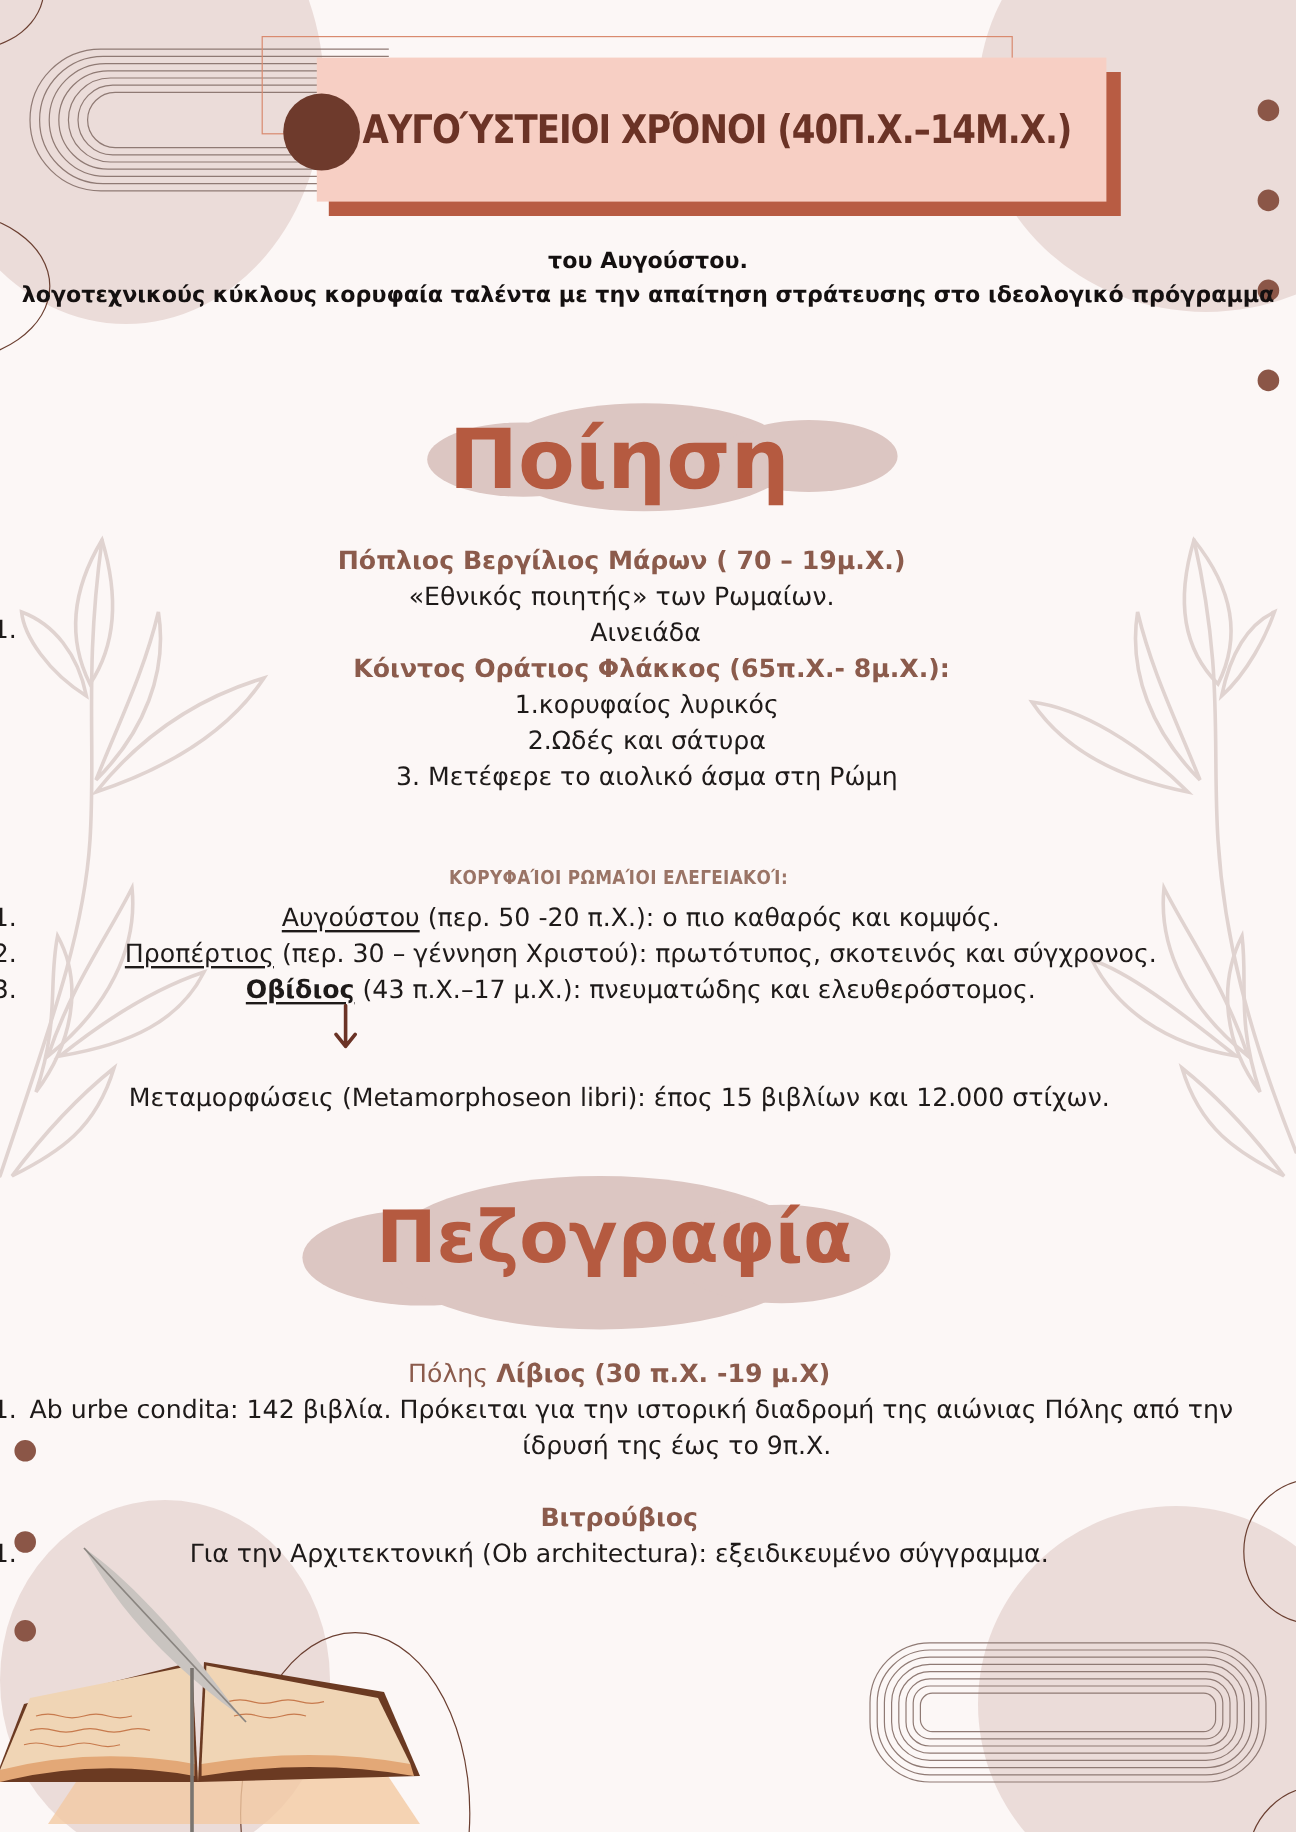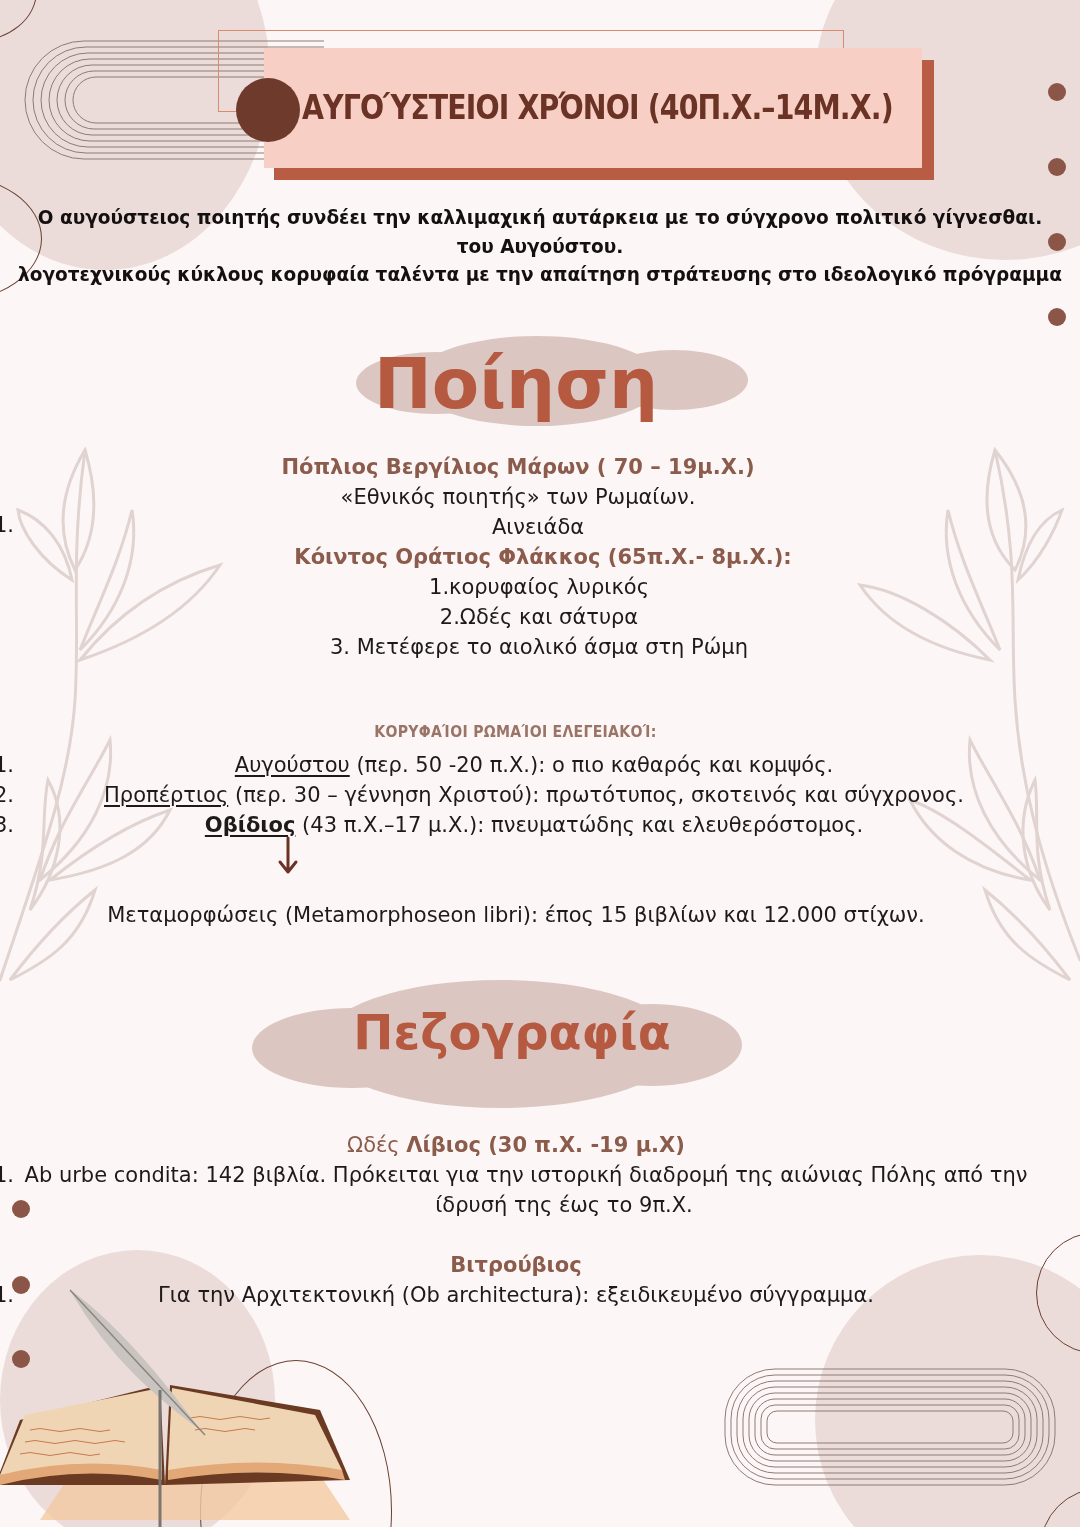--- a/index.html
+++ b/index.html
@@ -144,21 +144,20 @@
   <path d="M160 120 L160 257" stroke="#7a7570" stroke-width="3"></path>
 </svg>
 
 <div class="abs" id="title-outline"></div>
 <div class="abs" id="title-shadow"></div>
 <div class="abs" id="title-box"></div>
 <div class="abs" id="title-dot"></div>
 <div class="abs" id="title-text">ΑΥΓΟΎΣΤΕΙΟΙ ΧΡΌΝΟΙ (40Π.Χ.–14Μ.Χ.)</div>
 
 <div class="abs" id="intro">
-  <span class="line" style="font-size:18.5px; line-height:28.5px;">Ο αυγούστειος ποιητής συνδέει την καλλιμαχική αυτάρκεια με το σύγχρονο πολιτικό γίγνεσθαι.</span>
   <span class="line" style="font-size:18.5px; line-height:28.5px;">του Αυγούστου.</span>
   <span class="line" style="font-size:18.5px; line-height:28.5px;">λογοτεχνικούς κύκλους κορυφαία ταλέντα με την απαίτηση στράτευσης στο ιδεολογικό πρόγραμμα</span>
 </div>
 
 <div class="cloud" style="left:356px; top:352px; width:160px; height:62px;"></div>
 <div class="cloud" style="left:412px; top:336px; width:250px; height:90px;"></div>
 <div class="cloud" style="left:600px; top:350px; width:148px; height:60px;"></div>
 <div class="section-heading" style="left:356px; top:346px; width:320px; font-size:69px; line-height:76px;">Ποίηση</div>
 
 <div class="center-block" style="top:452px; left:-22px;">
@@ -198,25 +197,25 @@
   <path d="M10 0 L10 34 M2 24 L10 34 L18 24" fill="none" stroke="#6b3326" stroke-width="3" stroke-linecap="round" stroke-linejoin="round"></path>
 </svg>
 
 <div class="center-block" style="top:900px; left:-24px;">
   <span class="line">Μεταμορφώσεις (Metamorphoseon libri): έπος 15 βιβλίων και 12.000 στίχων.</span>
 </div>
 
 <div class="cloud" style="left:252px; top:1008px; width:200px; height:80px;"></div>
 <div class="cloud" style="left:320px; top:980px; width:360px; height:128px;"></div>
 <div class="cloud" style="left:560px; top:1004px; width:182px; height:82px;"></div>
-<div class="section-heading" style="left:252px; top:990px; width:520px; font-size:48px; line-height:84px;">Πεζογραφία</div>
+<div class="section-heading" style="left:252px; top:990px; width:520px; font-size:60px; line-height:84px;">Πεζογραφία</div>
 
 <div class="center-block" style="top:1130px; left:-24px;">
   <span class="line">
-    <span class="brown">Ωδές </span><span class="brown-bold">Λίβιος (30 π.Χ. -19 μ.Χ)</span>
+    <span class="brown">Πόλης </span><span class="brown-bold">Λίβιος (30 π.Χ. -19 μ.Χ)</span>
   </span>
   <span class="line" style="padding-left:20px;">Ab urbe condita: 142 βιβλία. Πρόκειται για την ιστορική διαδρομή της αιώνιας Πόλης από την</span>
   <span class="line" style="padding-left:96px;">ίδρυσή της έως το 9π.Χ.</span>
 </div>
 <span class="num" style="top:1160px;">1.</span>
 
 <div class="center-block" style="top:1250px; left:-24px;">
   <span class="line brown-bold">Βιτρούβιος</span>
   <span class="line">Για την Αρχιτεκτονική (Ob architectura): εξειδικευμένο σύγγραμμα.</span>
 </div>

